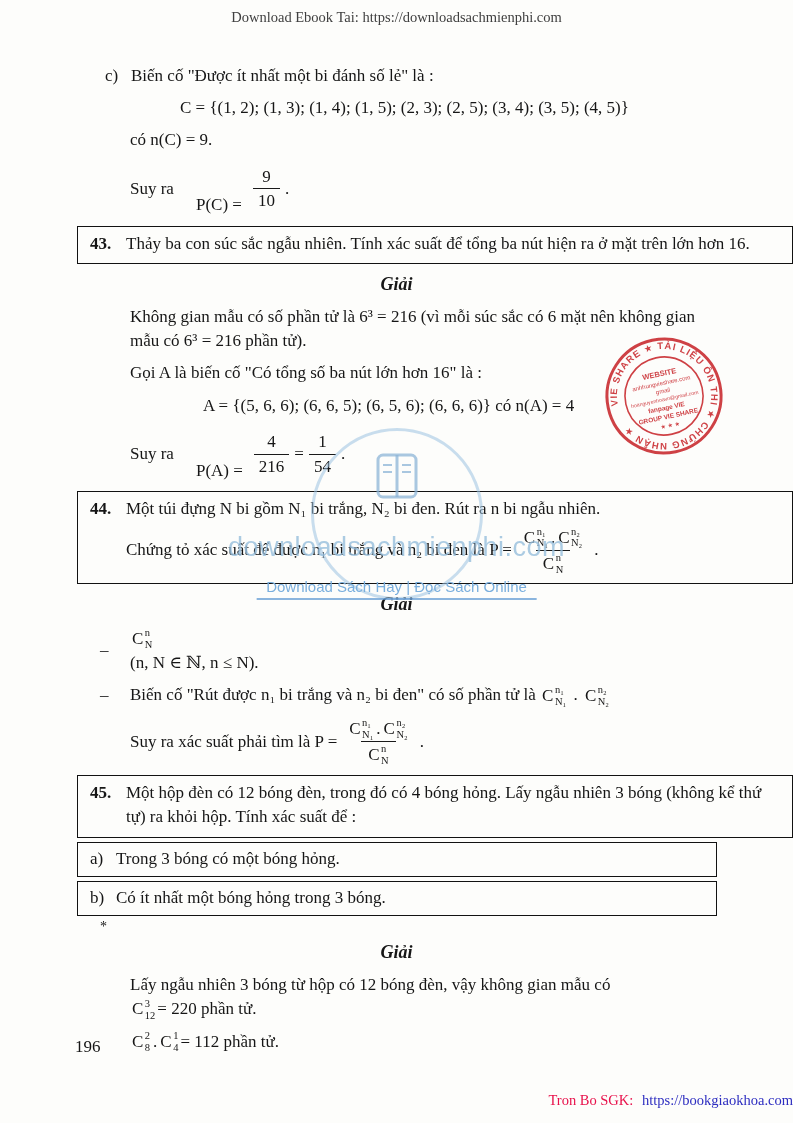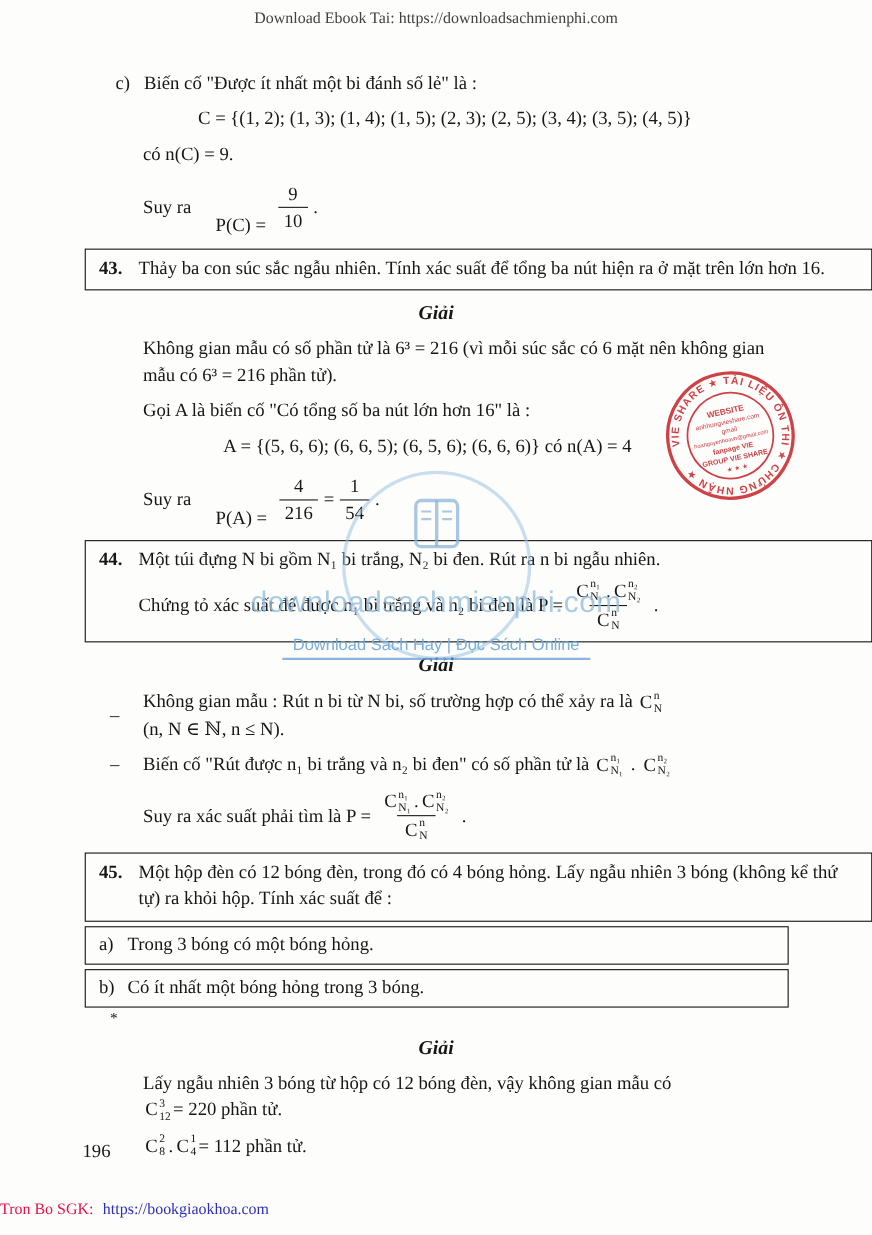--- a/index.html
+++ b/index.html
@@ -32,21 +32,21 @@
 
   .pbox { border:1.5px solid #121212; padding:5px 12px 7px 12px; margin:4px 0 8px 2px; width:716px; display:flex; align-items:flex-start; }
   .pbox .pnum { font-weight:bold; width:36px; flex:0 0 36px; }
   .pbox .ptext { flex:1; }
   .pbox2 { border:1.5px solid #121212; padding:4px 12px 5px 12px; margin:4px 0 4px 2px; width:640px; display:flex; align-items:center; }
   .formrow { display:flex; align-items:center; margin-top:4px; }
 
   .giai { text-align:center; font-weight:bold; font-style:italic; font-size:18px; margin:6px 0 8px 0; }
 
   .page-number { position:absolute; left:75px; bottom:66px; font-size:17px; }
-  .footer { position:absolute; bottom:14px; left:0; width:100%; text-align:left; font-size:14.5px; }
+  .footer { position:absolute; bottom:14px; left:0; width:100%; text-align:right; font-size:14.5px; }
   .footer .f-red { color:#e8114b; }
   .footer .f-blue { color:#2d2dc0; margin-left:5px; cursor:pointer; }
 
   .watermark { position:absolute; left:0; top:428px; width:100%; text-align:center; pointer-events:none; z-index:5; font-family:"Liberation Sans","DejaVu Sans",sans-serif; }
   .wm-circle { position:absolute; left:50%; top:0; transform:translateX(-50%); width:172px; height:172px; border:3px solid rgba(156,195,226,0.55); border-radius:50%; }
   .wm-book { position:absolute; left:50%; top:16px; transform:translateX(-50%); color:rgba(140,180,215,0.75); }
   .wm-site { position:absolute; left:0; top:104px; width:100%; font-size:27px; color:rgba(150,190,220,0.8); letter-spacing:0.5px; }
   .wm-tagline { position:absolute; left:50%; top:148px; transform:translateX(-50%); font-size:15px; color:#79aedd; padding:2px 10px 3px 10px; border-bottom:2px solid rgba(90,150,210,0.7); white-space:nowrap; }
 
   .stamp-wrap { position:absolute; left:598px; top:330px; width:132px; height:132px; pointer-events:none; z-index:6; transform:rotate(-12deg); opacity:0.92; }
@@ -136,21 +136,20 @@
           </span>
         </span>
         <span>.</span>
       </div>
     </div>
     <div class="giai">Giải</div>
 
     <div class="row flexline" style="margin-left:25px;">
       <span class="dash">–</span>
       <div>
-        <span>Không gian mẫu : Rút n bi từ N bi, số trường hợp có thể xảy ra là</span>
         <span class="comb">
           <span class="cbase">C</span>
           <span class="scr">
               <span>n</span>
               <span>N</span>
             </span>
         </span>
         <span style="display:block;">(n, N ∈ ℕ, n ≤ N).</span>
       </div>
     </div>

